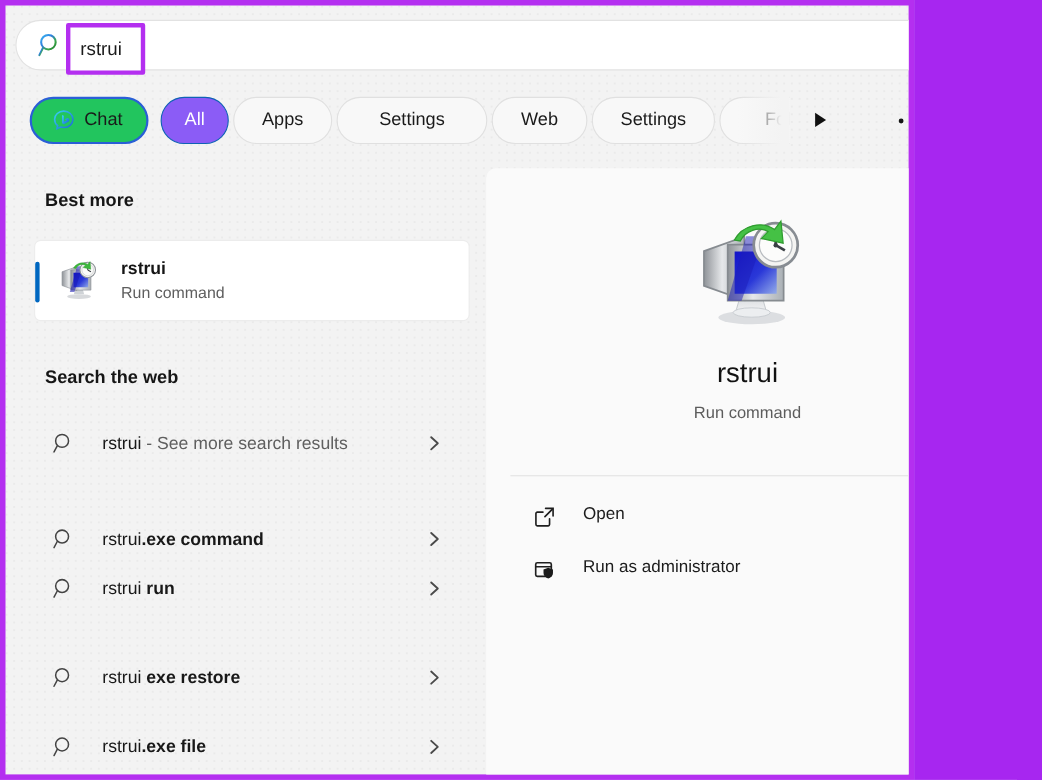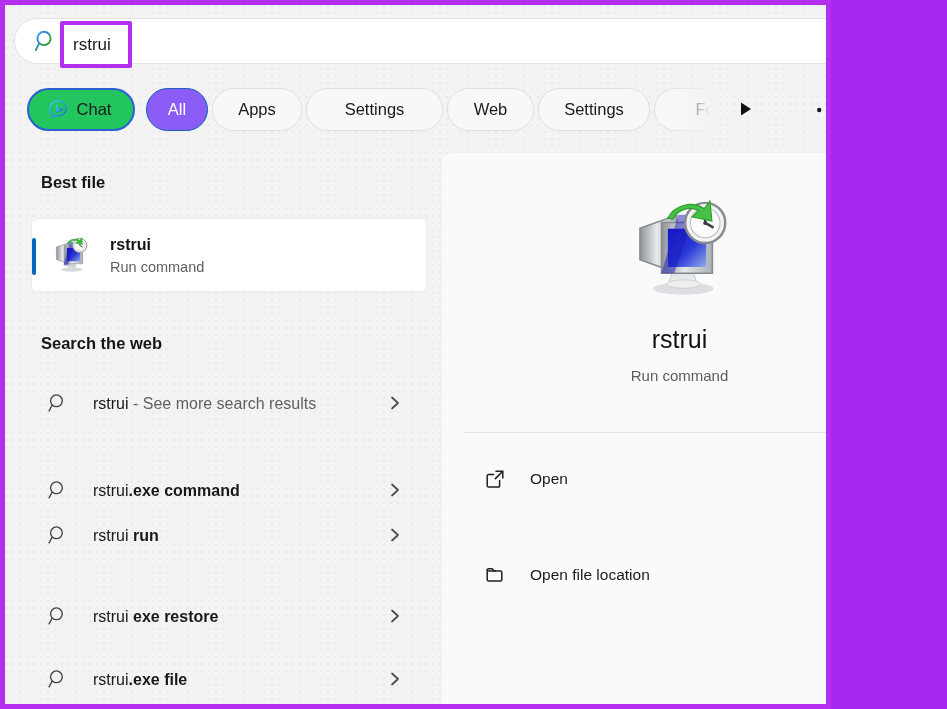--- a/index.html
+++ b/index.html
@@ -312,21 +312,20 @@
     width: 431px;
     height: 1px;
     background: #e3e3e3;
   }
   .action-item {
     position: absolute;
     left: 16px;
     width: 440px;
     height: 40px;
     display: flex;
-    align-items: center;
     border-radius: 5px;
   }
   .action-item .aicon {
     width: 22px;
     height: 22px;
     margin-left: 26px;
     flex: none;
     display: flex;
     align-items: center;
     justify-content: center;
@@ -435,21 +434,21 @@
           <stop offset="100%" stop-color="#16309f"></stop>
         </linearGradient>
       </defs>
       <path d="M24 3.4c10.6 0 19.1 7.5 19.1 17 0 9.4-8.5 17-19.1 17-2.4 0-4.6-.4-6.7-1.1l-8.0 3.7 1.6-6.2c-3.7-3.1-6.0-7.5-6.0-12.4 0-9.5 8.5-17 19.1-17z" fill="none" stroke="url(#gbing-o)" stroke-width="2.6"></path>
       <path d="M18.4 11.3l4.4 1.75v13.0l6.6-3.3-5.0-2.1 6.6-2.95 3.6 1.7v5.9l-11.8 6.3-4.4-2.3z" fill="url(#gbing-b)"></path>
     </svg>
   </div>
 
   <div id="left-col">
 
-    <div id="best-match-header" class="section-header">Best file</div>
+    <div id="best-match-header" class="section-header">Best more</div>
 
     <div id="best-match-card">
       <div id="best-match-accent"></div>
 
       <svg id="bm-icon" viewBox="0 0 48 48">
         <defs>
           <linearGradient id="bmscreen" x1="0" y1="0" x2="1" y2="1">
             <stop offset="0%" stop-color="#1414c8"></stop>
             <stop offset="55%" stop-color="#2a38d8"></stop>
             <stop offset="100%" stop-color="#8fa8e8"></stop>
@@ -591,26 +590,27 @@
       <span class="aicon">
         <svg width="20" height="20" viewBox="0 0 20 20">
           <path d="M11 2.2h6.8v6.8" fill="none" stroke="#1f1f1f" stroke-width="1.5" stroke-linecap="round"></path>
           <line x1="17.2" y1="2.8" x2="10.4" y2="9.6" stroke="#1f1f1f" stroke-width="1.5" stroke-linecap="round"></line>
           <path d="M14.6 11.6v5.1a1.3 1.3 0 0 1-1.3 1.3H3.5a1.3 1.3 0 0 1-1.3-1.3V6.9a1.3 1.3 0 0 1 1.3-1.3h5.1" fill="none" stroke="#1f1f1f" stroke-width="1.5" stroke-linecap="round" stroke-linejoin="round"></path>
         </svg>
       </span>
       <span class="alabel">Open</span>
     </div>
 
-
-    <div class="action-item" style="top:402px;">
+    <div class="action-item" style="top:354px;">
       <span class="aicon">
         <svg width="20" height="20" viewBox="0 0 20 20">
-          <path d="M2.2 5.1a1.3 1.3 0 0 1 1.3-1.3h3.6l1.8 2.0h1.4" fill="none" stroke="#1f1f1f" stroke-width="1.5" stroke-linejoin="round" stroke-linecap="round"></path>
-          <path d="M2.2 5.1v9.6a1.3 1.3 0 0 0 1.3 1.3h12.0a1.3 1.3 0 0 0 1.3-1.3V7.2a1.3 1.3 0 0 0-1.3-1.3H3.5" fill="none" stroke="#1f1f1f" stroke-width="1.5" stroke-linejoin="round" stroke-linecap="round"></path>
+          <rect x="2.0" y="3.6" width="14.2" height="12.4" rx="1.5" fill="none" stroke="#1f1f1f" stroke-width="1.5"></rect>
+          <line x1="2.0" y1="7.2" x2="16.2" y2="7.2" stroke="#1f1f1f" stroke-width="1.4"></line>
+          <path d="M13.4 8.2l4.3 1.5v3.2c0 2.5-2.1 4.2-4.3 5-2.2-.8-4.3-2.5-4.3-5V9.7z" fill="#1b1b1b"></path>
         </svg>
       </span>
-      <span class="alabel">Open file location</span>
-    </div>
+      <span class="alabel">Run as administrator</span>
+    </div>
+
   </div>
 
   <div id="noise"></div>
 </div>
 
 </body></html>

